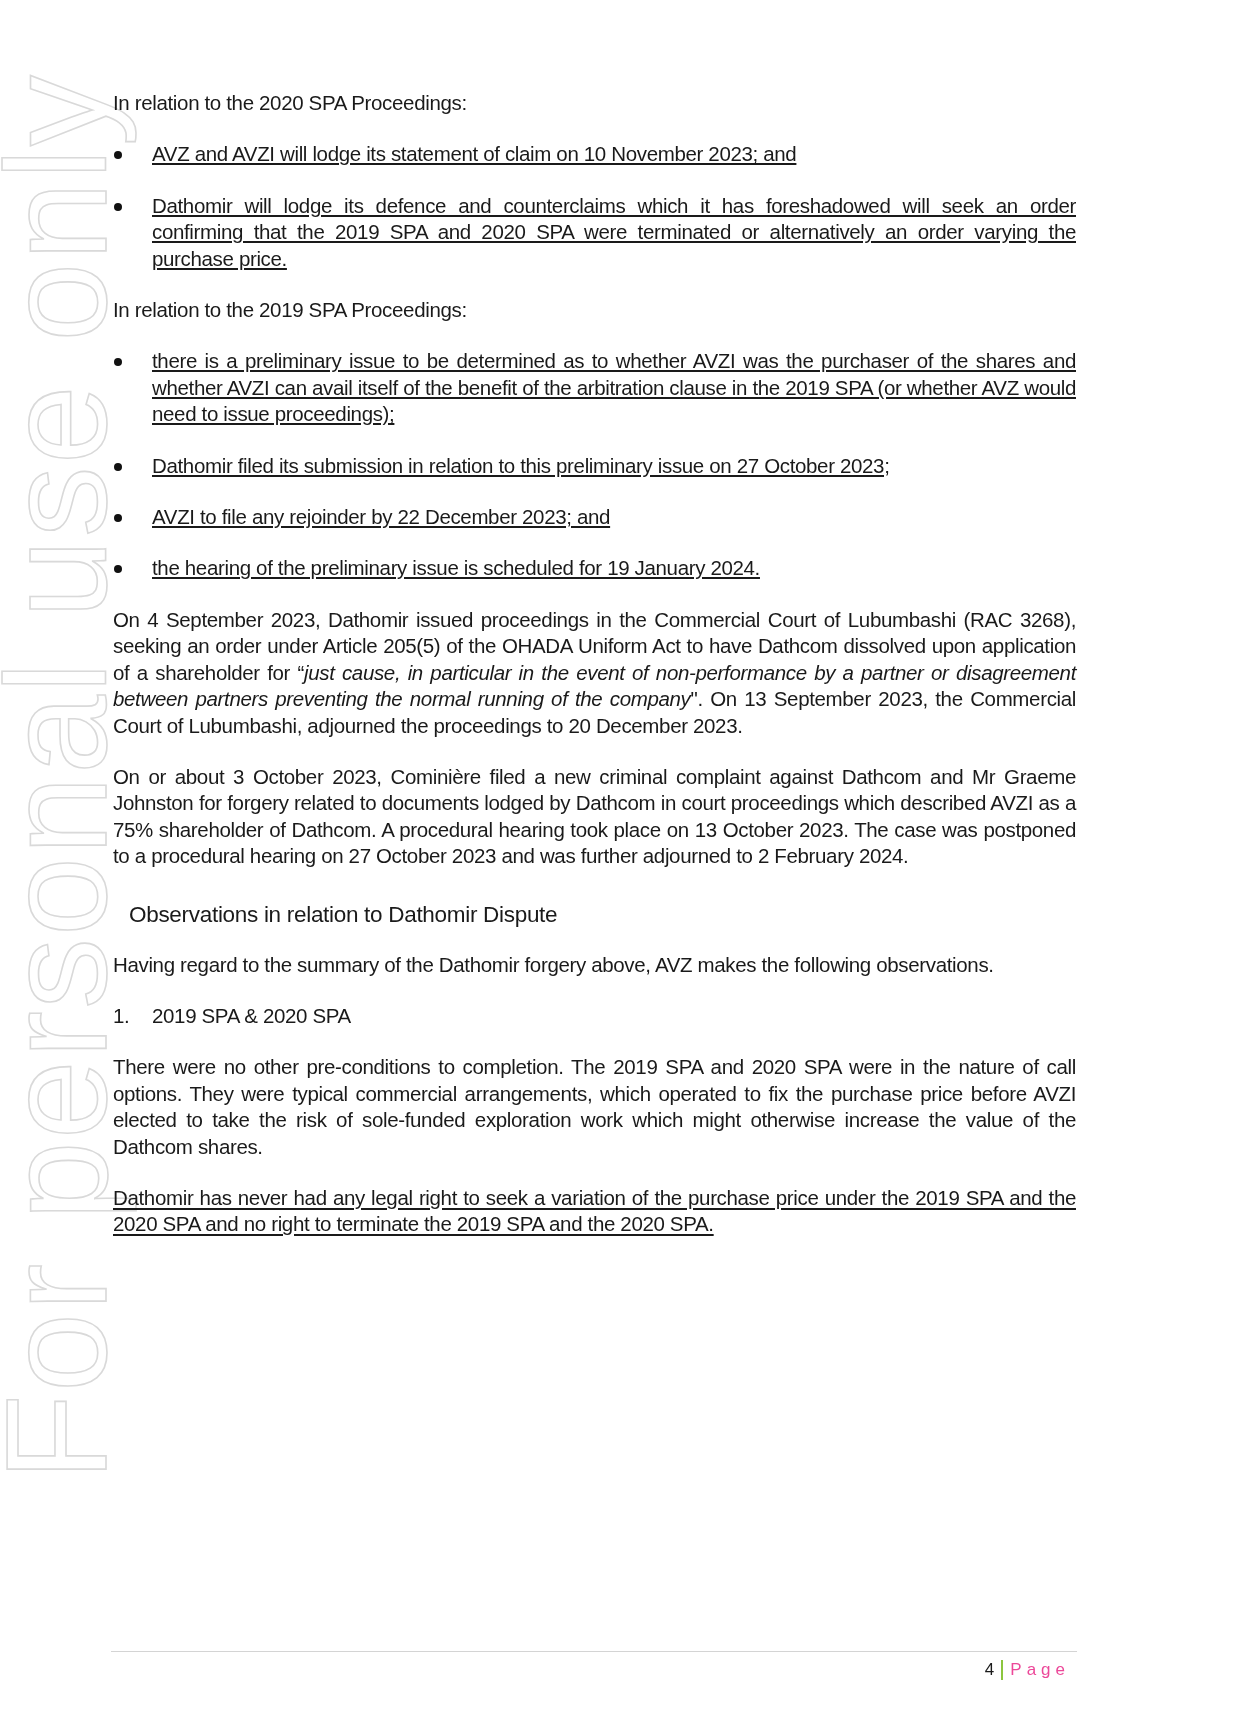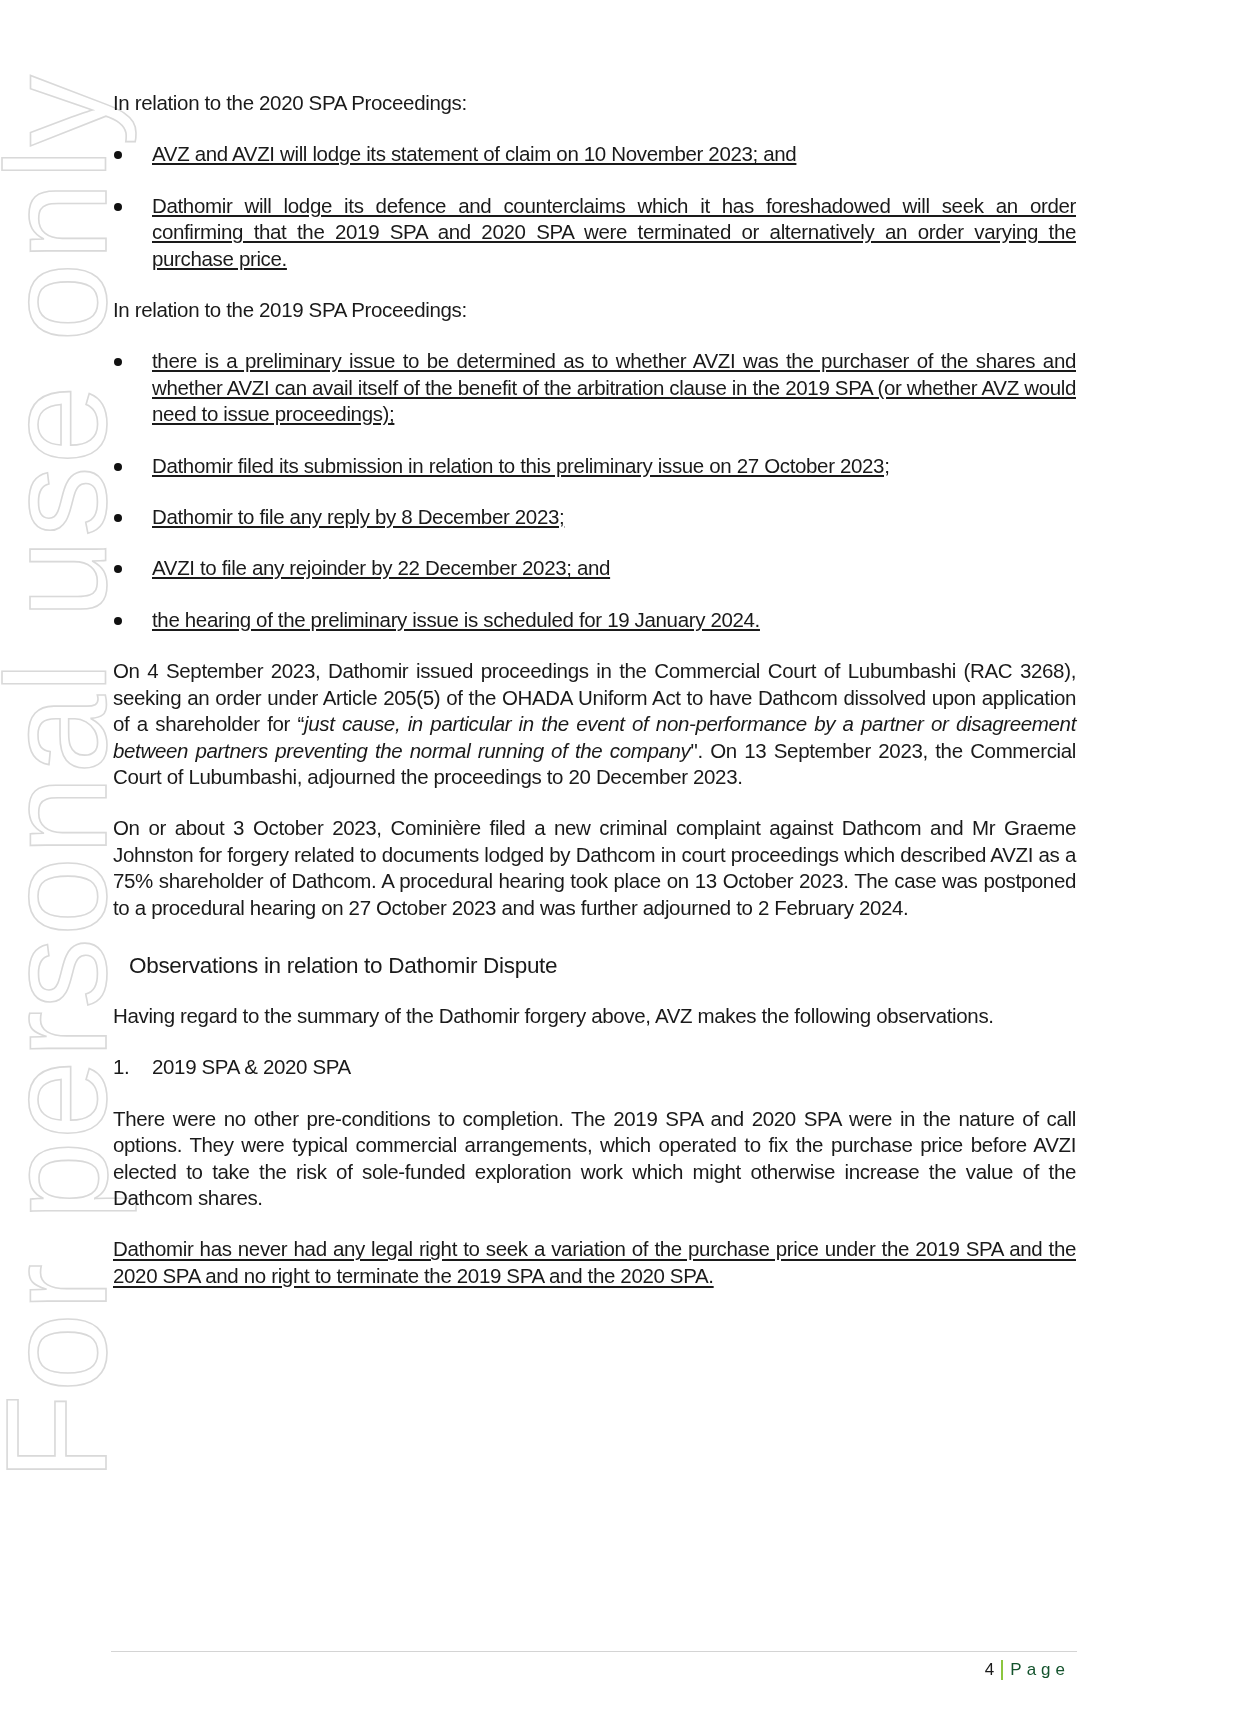--- a/index.html
+++ b/index.html
@@ -32,42 +32,41 @@
 
   .heading { font-size: 22.5px; line-height: 28px; margin: 31px 0 23px 0; letter-spacing: -0.3px; }
   .numbered { display: flex; margin-bottom: 25px; }
   .num { width: 39px; }
   .underline { text-decoration: underline; text-underline-offset: 3px; }
   em { font-style: italic; }
 
   .footer-rule { position: absolute; left: 111px; top: 1651px; width: 966px; height: 1px; background: #d4d4d4; }
   .footer { position: absolute; right: 166px; top: 1660px; font-size: 17px; color: #1a1a1a; display: flex; align-items: center; }
   .footer .sep { width: 2px; height: 20px; background: #8cc63f; margin: 0 7px; }
-  .footer .page-word { color: #14532d; letter-spacing: 5px; }
+  .footer .page-word { color: #ec4899; letter-spacing: 5px; }
 </style>
 </head>
 <body>
 
 <div class="page">
 
   <div class="watermark">For personal use only</div>
 
   <div class="content">
 
     <p class="intro">In relation to the 2020 SPA Proceedings:</p>
     <ul class="bullets">
       <li><span class="bullet-dot"></span><span>AVZ and AVZI will lodge its statement of claim on 10 November 2023; and</span></li>
       <li><span class="bullet-dot"></span><span>Dathomir will lodge its defence and counterclaims which it has foreshadowed will seek an order confirming that the 2019 SPA and 2020 SPA were terminated or alternatively an order varying the purchase price.</span></li>
     </ul>
 
     <p class="intro">In relation to the 2019 SPA Proceedings:</p>
     <ul class="bullets">
       <li><span class="bullet-dot"></span><span>there is a preliminary issue to be determined as to whether AVZI was the purchaser of the shares and whether AVZI can avail itself of the benefit of the arbitration clause in the 2019 SPA (or whether AVZ would need to issue proceedings);</span></li>
       <li><span class="bullet-dot"></span><span>Dathomir filed its submission in relation to this preliminary issue on 27 October 2023;</span></li>
-      <li><span class="bullet-dot"></span><span>Dathomir to file any reply by 8 December 2023;</span></li>
       <li><span class="bullet-dot"></span><span>AVZI to file any rejoinder by 22 December 2023; and</span></li>
       <li><span class="bullet-dot"></span><span>the hearing of the preliminary issue is scheduled for 19 January 2024.</span></li>
     </ul>
 
     <p class="para"><span>On 4 September 2023, Dathomir issued proceedings in the Commercial Court of Lubumbashi (RAC 3268), seeking an order under Article 205(5) of the OHADA Uniform Act to have Dathcom dissolved upon application of a shareholder for “</span><em>just cause, in particular in the event of non-performance by a partner or disagreement between partners preventing the normal running of the company</em><span>". On 13 September 2023, the Commercial Court of Lubumbashi, adjourned the proceedings to 20 December 2023.</span></p>
 
     <p class="para">On or about 3 October 2023, Cominière filed a new criminal complaint against Dathcom and Mr Graeme Johnston for forgery related to documents lodged by Dathcom in court proceedings which described AVZI as a 75% shareholder of Dathcom.  A procedural hearing took place on 13 October 2023. The case was postponed to a procedural hearing on 27 October 2023 and was further adjourned to 2 February 2024.</p>
 
     <h2 class="heading" style="font-weight:400;margin-left:16px;">Observations in relation to Dathomir Dispute</h2>
 

